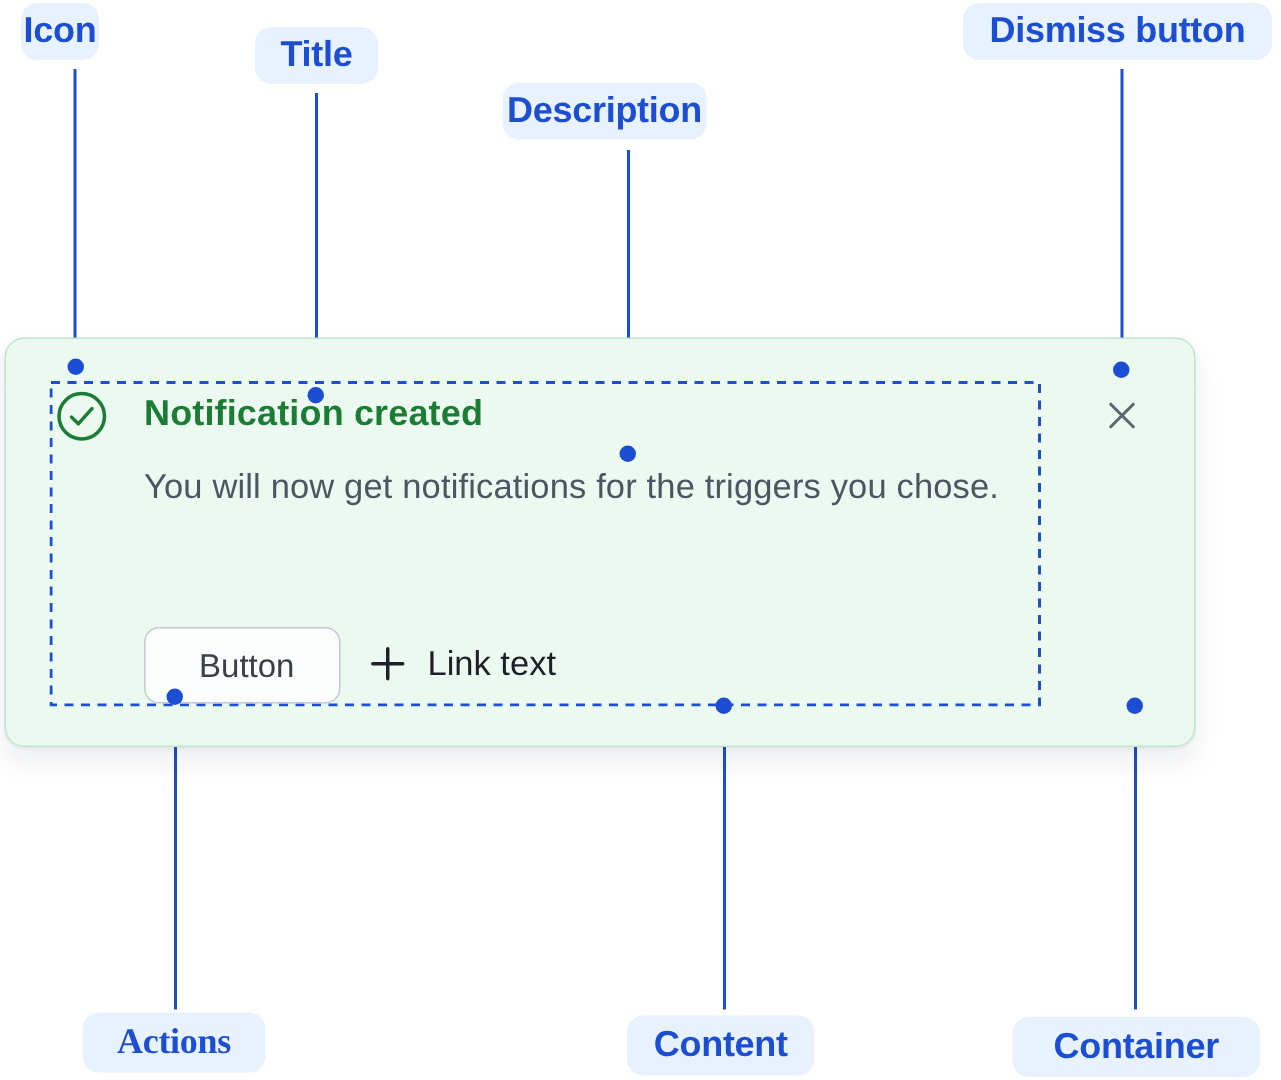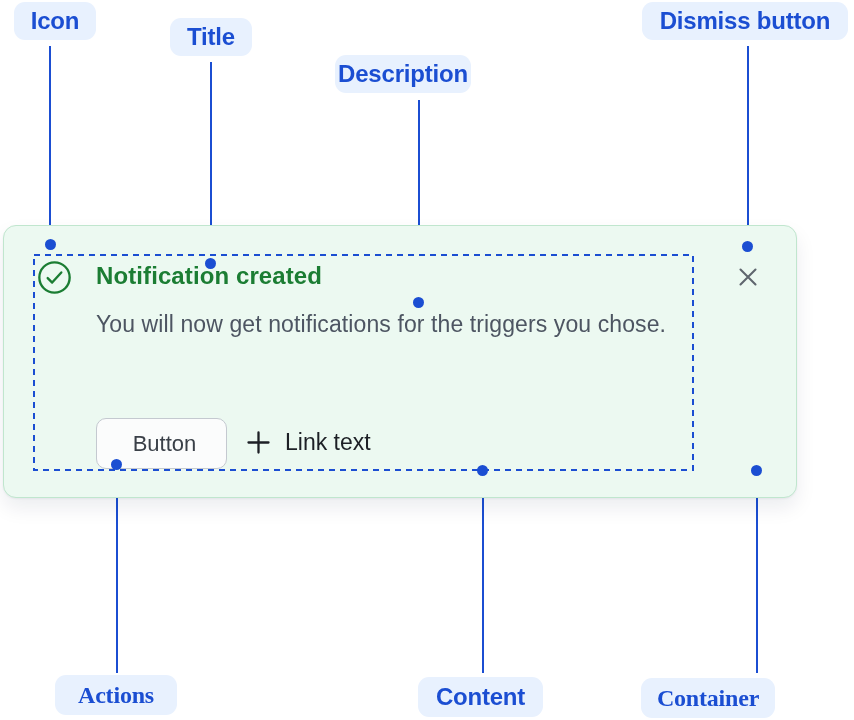--- a/index.html
+++ b/index.html
@@ -49,28 +49,28 @@
   .dismiss-btn{
     position:absolute;left:731px;top:260px;width:34px;height:34px;
     background:none;border:none;padding:5px;cursor:pointer;
   }
 </style>
 </head>
 <body>
 
 <div id="stage">
 
-  <div class="pill" style="left:14px;top:2px;width:82px;height:38px;text-align:right;">Icon</div>
+  <div class="pill" style="left:14px;top:2px;width:52px;height:38px;text-align:right;">Icon</div>
   <div class="pill" style="left:170px;top:18px;width:82px;height:38px;">Title</div>
   <div class="pill" style="left:335px;top:55px;width:136px;height:38px;">Description</div>
   <div class="pill" style="left:642px;top:2px;width:206px;height:38px;">Dismiss button</div>
 
   <div class="pill" style="left:55px;top:675px;width:122px;height:40px;font-family:Liberation Serif, serif;">Actions</div>
   <div class="pill" style="left:418px;top:677px;width:125px;height:40px;">Content</div>
-  <div class="pill" style="left:641px;top:678px;width:134px;height:40px;font-family:Liberation Serif, serif;">Container</div>
+  <div class="pill" style="left:675px;top:678px;width:165px;height:40px;">Container</div>
 
   <div class="aline" style="left:49px;top:46px;height:199px;"></div>
   <div class="aline" style="left:210px;top:62px;height:202px;"></div>
   <div class="aline" style="left:418px;top:100px;height:203px;"></div>
   <div class="aline" style="left:747px;top:46px;height:201px;"></div>
   <div class="aline" style="left:116px;top:465px;height:208px;"></div>
   <div class="aline" style="left:482px;top:471px;height:202px;"></div>
   <div class="aline" style="left:756px;top:471px;height:202px;"></div>
 
   <div class="card"></div>

